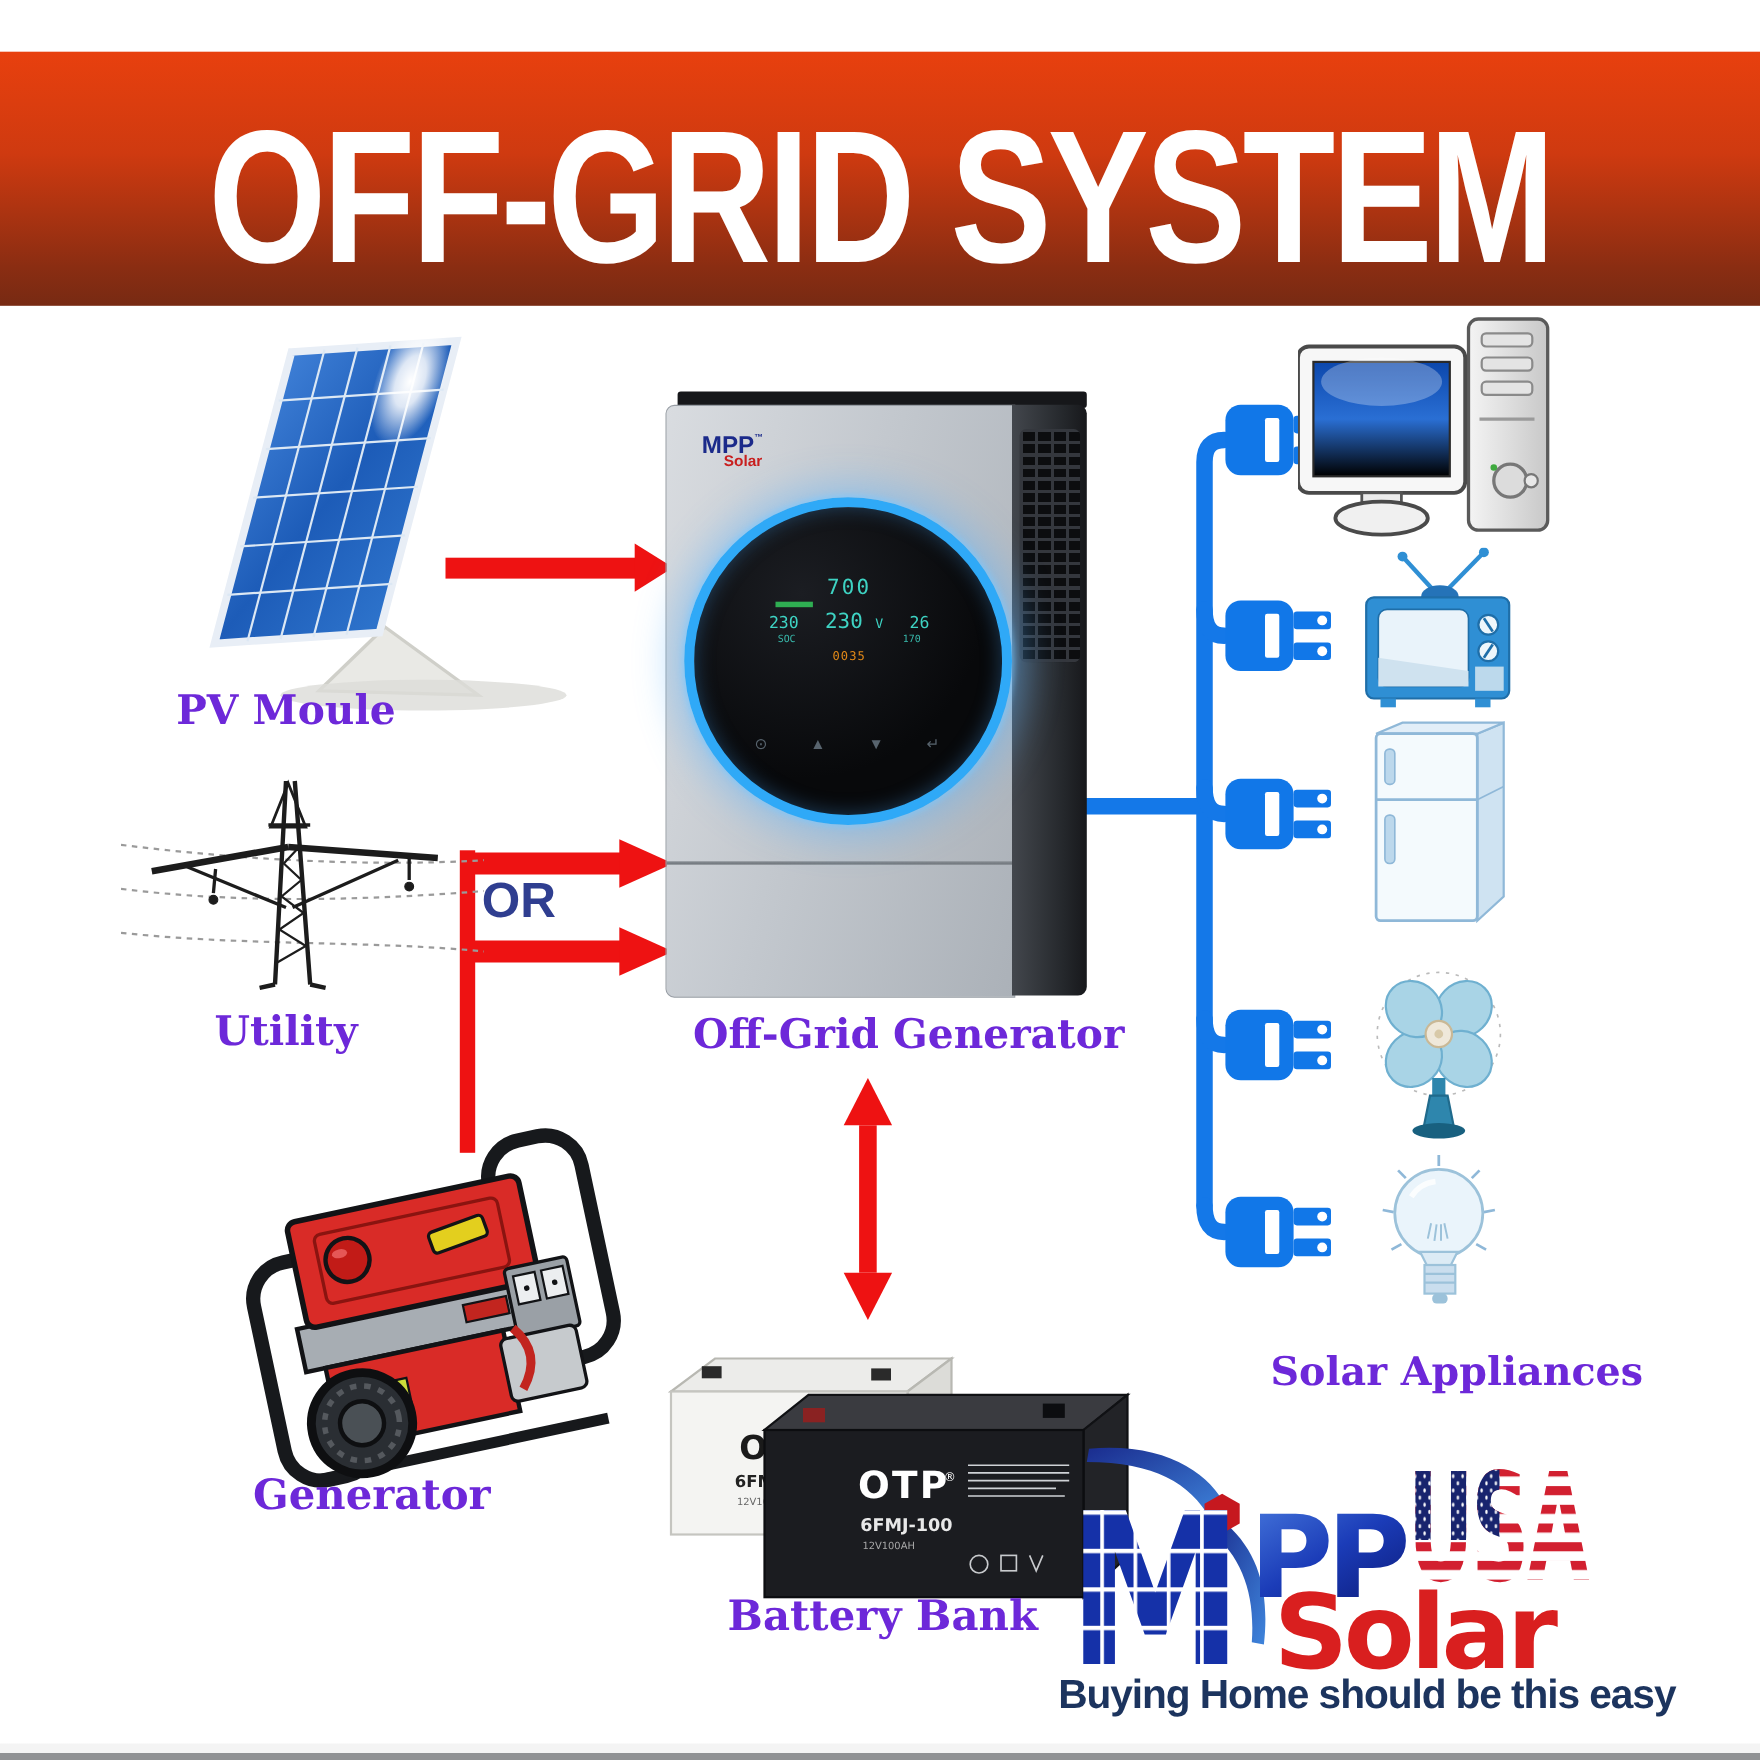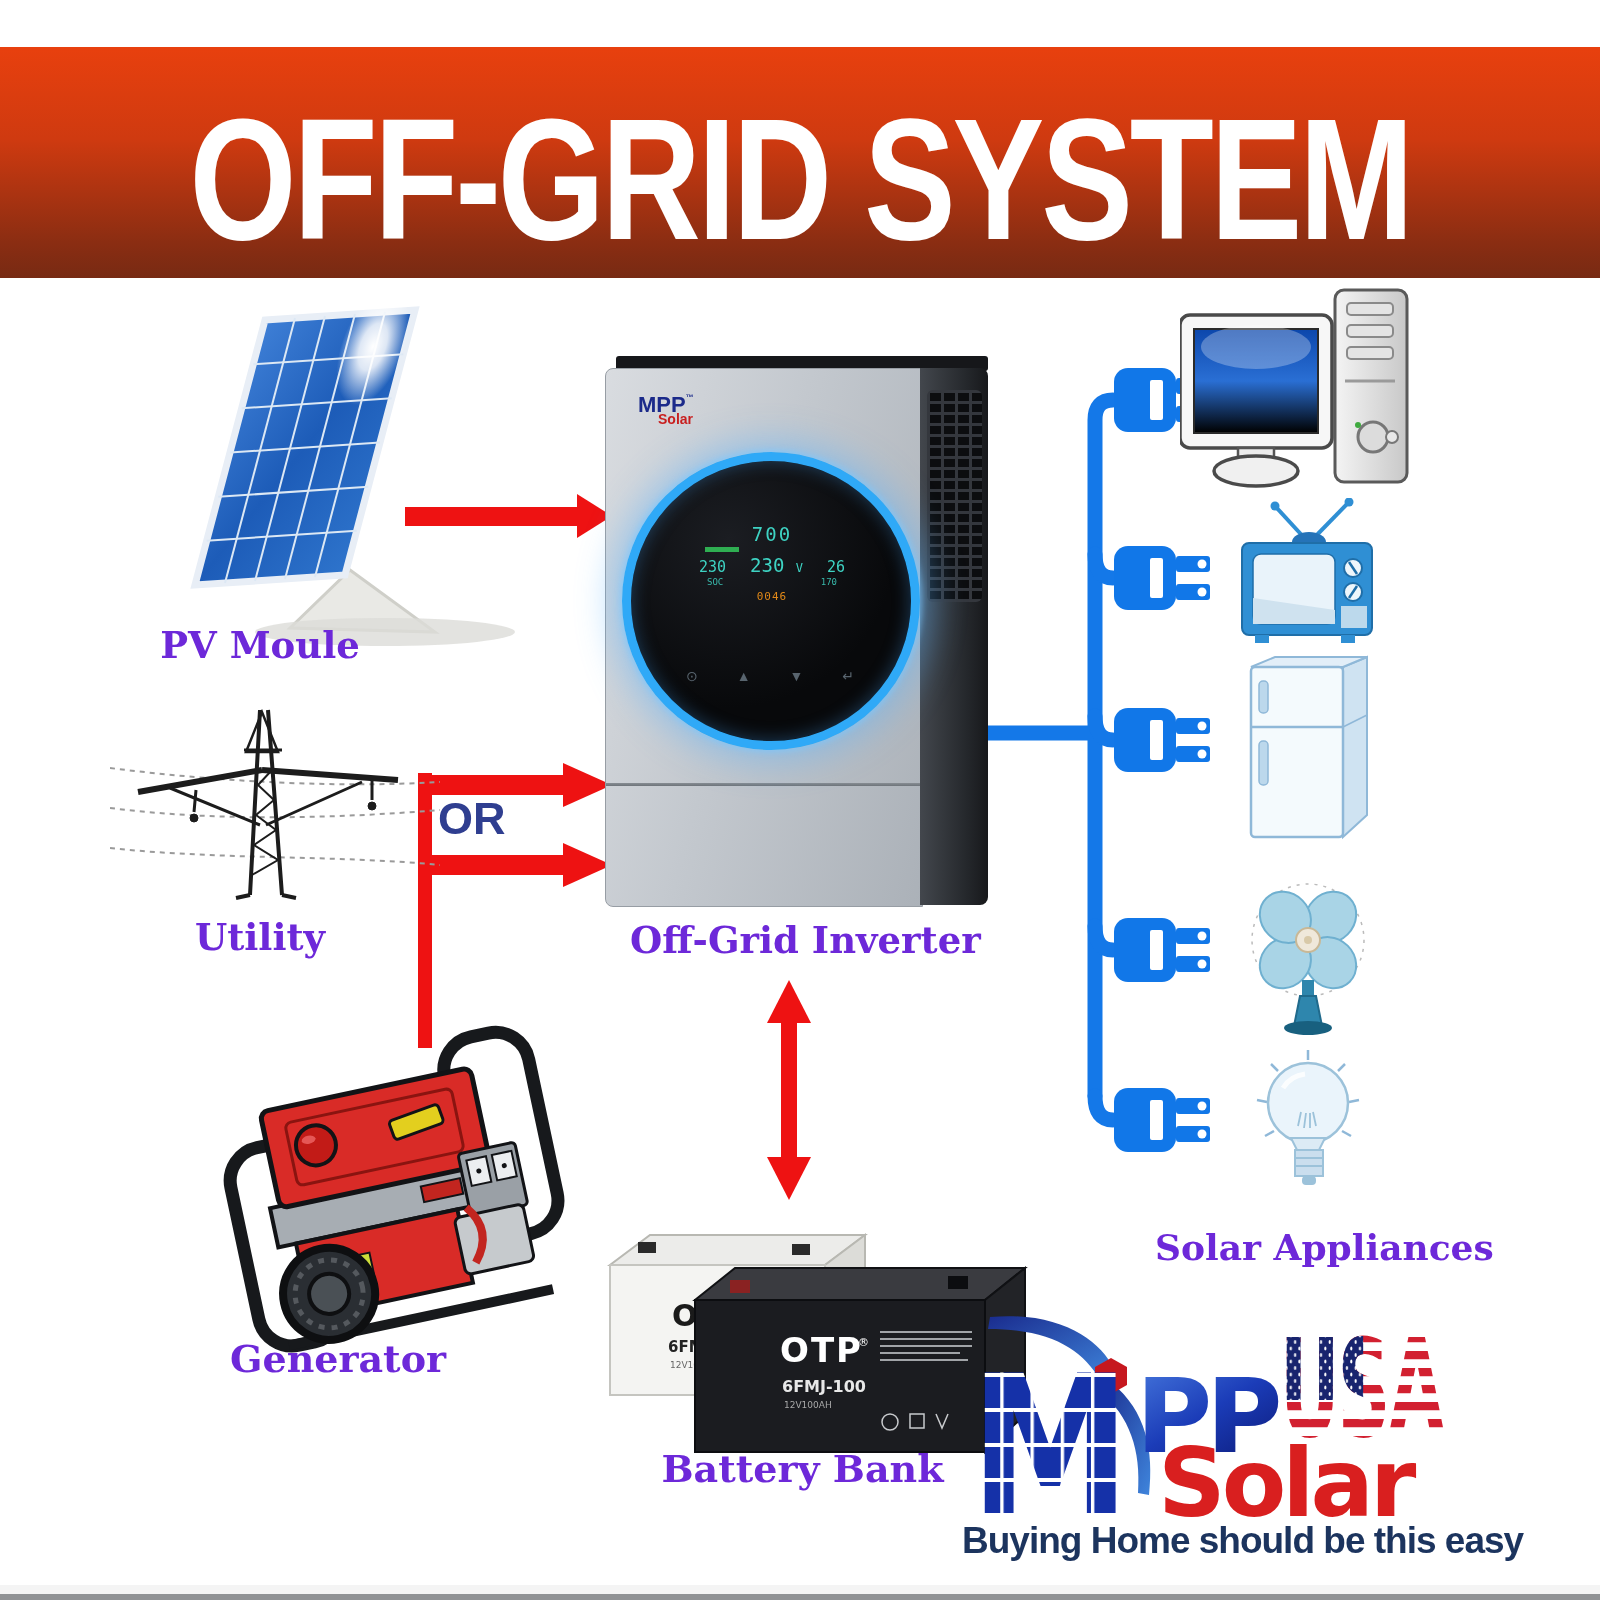--- a/index.html
+++ b/index.html
@@ -190,21 +190,21 @@
     <div class="r2">
       <span class="a">230</span>
       <span class="b"><span>230</span>
         <span class="u">V</span></span>
       <span class="c">26</span>
     </div>
     <div class="r3">
       <span>SOC</span>
       <span>170</span>
     </div>
-    <div class="r4">0046</div>
+    <div class="r4">0035</div>
   </div>
   <div class="abs" id="inv-btns">
     <span>⊙</span>
     <span>▲</span>
     <span>▼</span>
     <span>↵</span>
   </div>
 
   <svg class="abs" style="left:580px;top:1200px;z-index:4;" width="450" height="270" viewBox="0 0 450 270">
 
@@ -422,19 +422,19 @@
       </g>
     </g>
     <text x="208" y="221" font-size="94" font-weight="bold" fill="#d91f1f" letter-spacing="-4">Solar</text>
   </svg>
   <div class="abs" style="left:962px;top:1520px;width:606px;font-size:37px;font-weight:bold;
        color:#1c345e;letter-spacing:-1px;white-space:nowrap;z-index:4;">Buying Home should be this easy</div>
 
   <div class="label" style="left:130px;top:623px;width:260px;font-size:37px;">PV Moule</div>
   <div class="label" style="left:150px;top:915px;width:220px;font-size:37px;">Utility</div>
   <div class="or" style="left:438px;top:793px;font-size:45px;">OR</div>
-  <div class="label" style="left:630px;top:918px;width:300px;font-size:37px;">Off-Grid Inverter</div>
+  <div class="label" style="left:630px;top:918px;width:300px;font-size:37px;">Off-Grid Generator</div>
   <div class="label" style="left:660px;top:1446px;width:285px;font-size:38px;">Battery Bank</div>
   <div class="label" style="left:218px;top:1336px;width:240px;font-size:38px;">Generator</div>
   <div class="label" style="left:1155px;top:1226px;width:305px;font-size:36px;">Solar Appliances</div>
 
   <div class="abs" id="footer-strip"></div>
 </div>
 
 </body></html>

